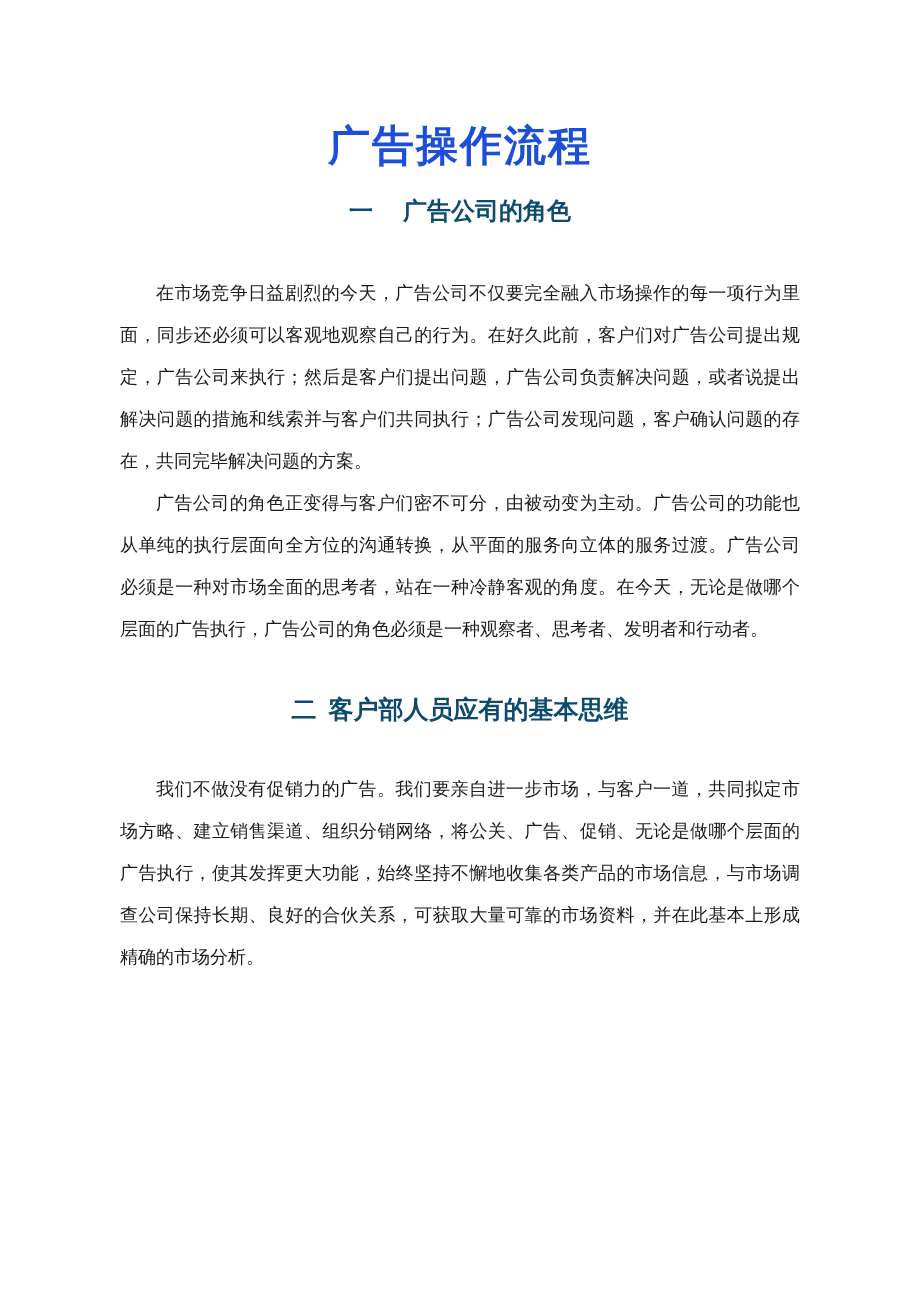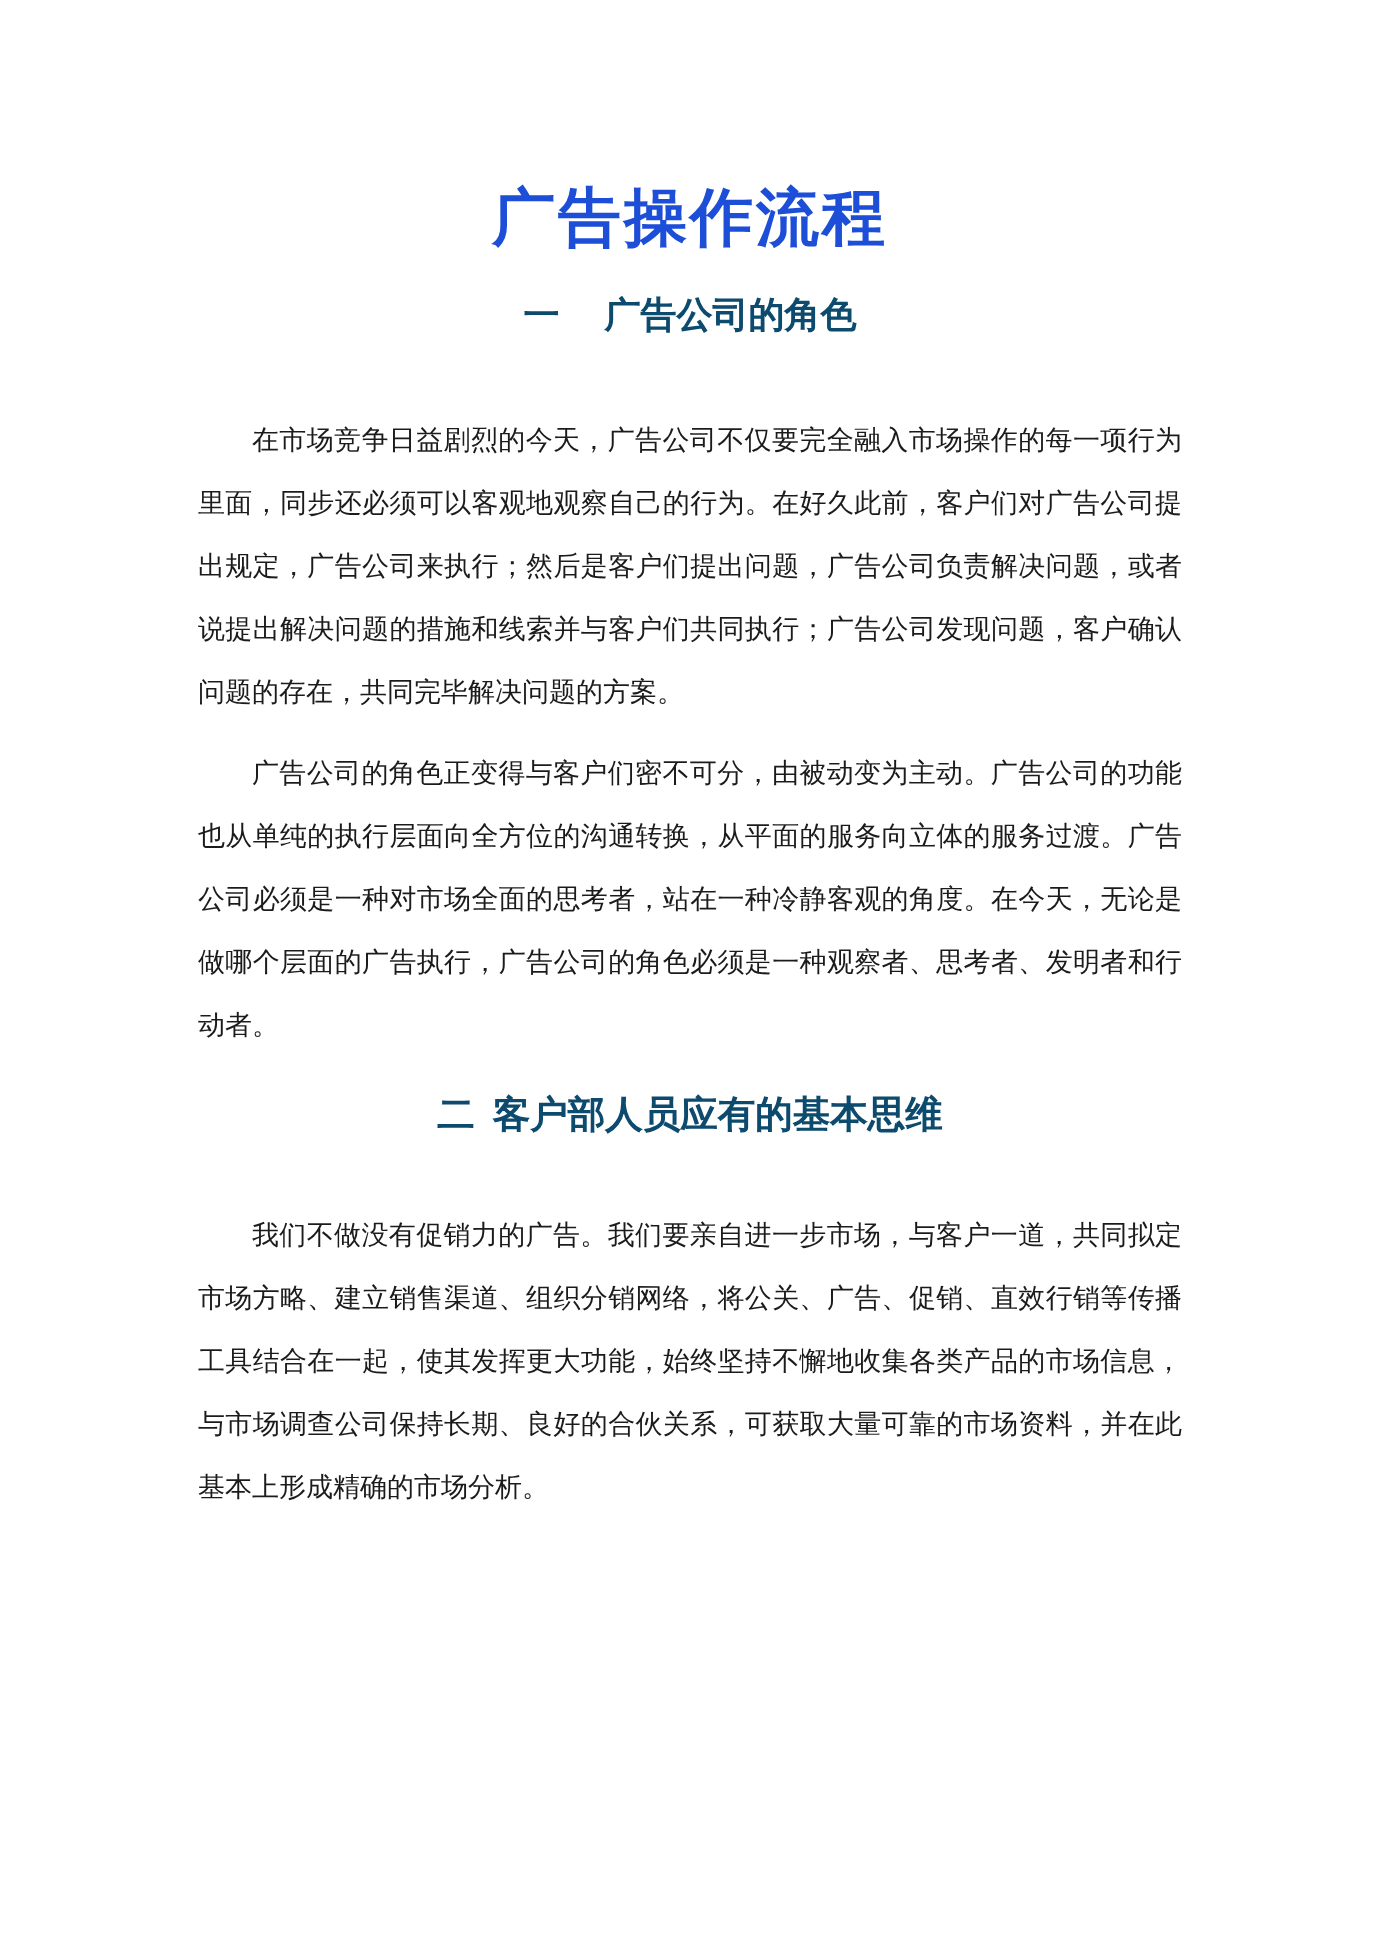--- a/index.html
+++ b/index.html
@@ -35,28 +35,28 @@
     text-align: center;
     color: #0c4a6e;
     margin: 0;
   }
   .sec-heading.sec1 {
     margin-top: 26px;
     font-size: 24px;
     line-height: 30px;
   }
   .sec-heading.sec2 {
-    margin-top: 24px;
+    margin-top: 44px;
     font-size: 25px;
     line-height: 32px;
   }
   .sec1 .sec-num { margin-right: 30px; }
   .sec2 .sec-num { margin-right: 12px; }
   .body-par {
-    margin: 12px;
+    margin: 0;
     font-size: 18px;
     line-height: 42px;
     text-align: justify;
     color: #1b1b1b;
   }
   .body-par.indent { text-indent: 2em; }
   .first-par { margin-top: 46px; }
   .sec2-par  { margin-top: 42px; }
   .bullet-line {
     font-size: 19px;
@@ -83,17 +83,17 @@
   </h2>
 
   <p class="body-par indent first-par">在市场竞争日益剧烈的今天，广告公司不仅要完全融入市场操作的每一项行为里面，同步还必须可以客观地观察自己的行为。在好久此前，客户们对广告公司提出规定，广告公司来执行；然后是客户们提出问题，广告公司负责解决问题，或者说提出解决问题的措施和线索并与客户们共同执行；广告公司发现问题，客户确认问题的存在，共同完毕解决问题的方案。</p>
 
   <p class="body-par indent">广告公司的角色正变得与客户们密不可分，由被动变为主动。广告公司的功能也从单纯的执行层面向全方位的沟通转换，从平面的服务向立体的服务过渡。广告公司必须是一种对市场全面的思考者，站在一种冷静客观的角度。在今天，无论是做哪个层面的广告执行，广告公司的角色必须是一种观察者、思考者、发明者和行动者。</p>
 
   <h2 class="sec-heading sec2">
     <span class="sec-num">二</span><span>客户部人员应有的基本思维</span>
   </h2>
 
-  <p class="body-par indent sec2-par">我们不做没有促销力的广告。我们要亲自进一步市场，与客户一道，共同拟定市场方略、建立销售渠道、组织分销网络，将公关、广告、促销、直效行销等传播工具结合在一起，使其发挥更大功能，始终坚持不懈地收集各类产品的市场信息，与市场调查公司保持长期、良好的合伙关系，可获取大量可靠的市场资料，并在此基本上形成精确的市场分析。</p>
+  <p class="body-par indent sec2-par">我们不做没有促销力的广告。我们要亲自进一步市场，与客户一道，共同拟定市场方略、建立销售渠道、组织分销网络，将公关、广告、促销、无论是做哪个层面的广告执行，使其发挥更大功能，始终坚持不懈地收集各类产品的市场信息，与市场调查公司保持长期、良好的合伙关系，可获取大量可靠的市场资料，并在此基本上形成精确的市场分析。</p>
 
 
 
 </div>
 
 </body></html>

